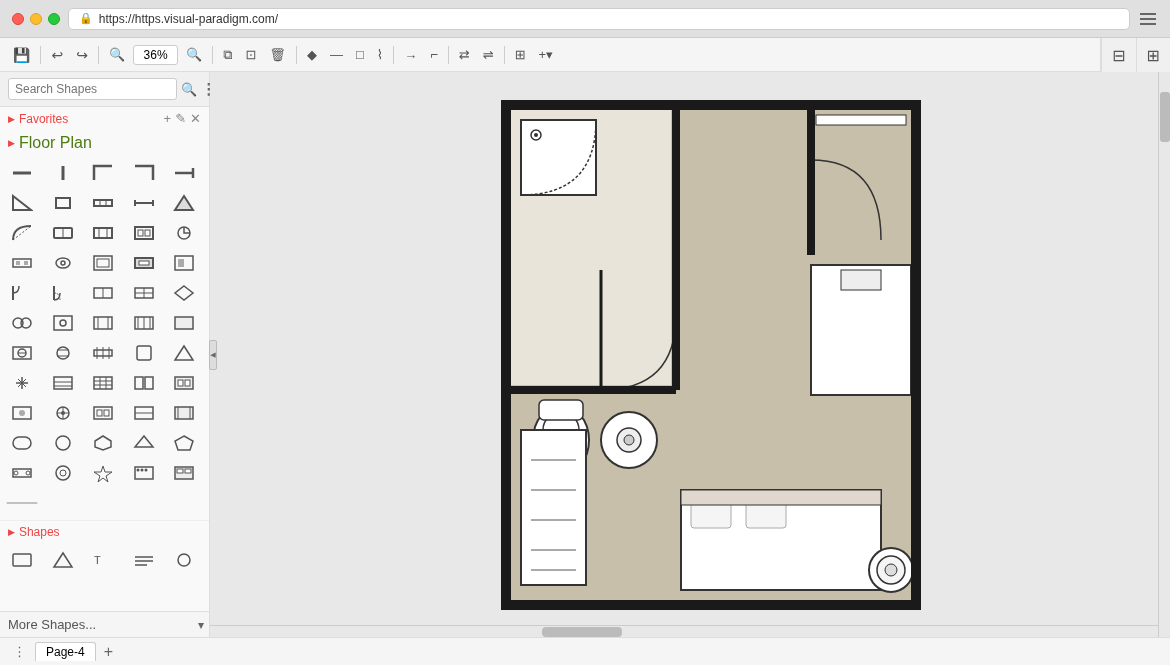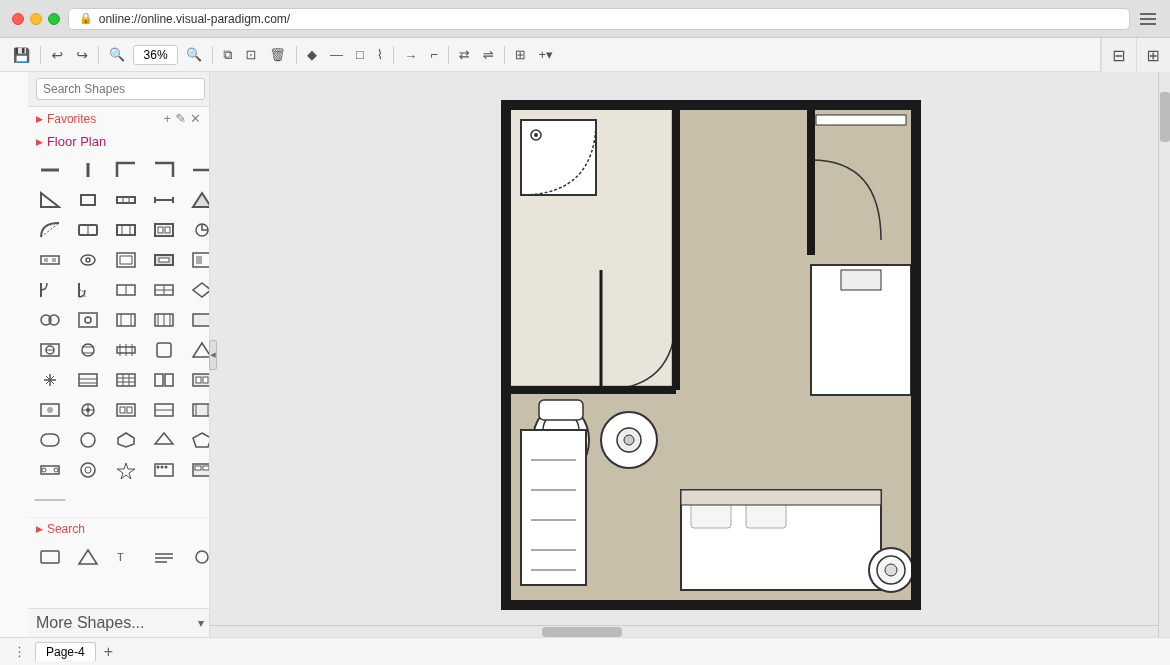--- a/index.html
+++ b/index.html
@@ -10,21 +10,21 @@
 <body>
 
 <div style="background:#e0e0e0; border-bottom:1px solid #ccc; padding:6px 12px; display:flex; align-items:center; gap:8px; height:38px;">
   <div style="display:flex;gap:6px;">
     <div style="width:12px;height:12px;border-radius:50%;background:#ff5f56;border:1px solid #e0443e;"></div>
     <div style="width:12px;height:12px;border-radius:50%;background:#ffbd2e;border:1px solid #dea123;"></div>
     <div style="width:12px;height:12px;border-radius:50%;background:#27c93f;border:1px solid #1aab29;"></div>
   </div>
   <div style="flex:1;background:white;border:1px solid #ccc;border-radius:5px;padding:3px 10px;font-size:12px;color:#333;display:flex;align-items:center;gap:6px;">
     <span style="color:#888;font-size:11px;">🔒</span>
-    <span>online://online.visual-paradigm.com/</span>
+    <span>https://https.visual-paradigm.com/</span>
   </div>
   <div style="cursor:pointer;display:flex;flex-direction:column;gap:3px;padding:2px;">
     <span style="width:16px;height:2px;background:#666;display:block;"></span>
     <span style="width:16px;height:2px;background:#666;display:block;"></span>
     <span style="width:16px;height:2px;background:#666;display:block;"></span>
   </div>
 </div>
 
 <div style="background:#f5f5f5;border-bottom:1px solid #ddd;padding:3px 8px;display:flex;align-items:center;gap:3px;height:34px;position:relative;">
   <button class="tb-btn" style="background:none;border:1px solid transparent;border-radius:3px;padding:2px 4px;cursor:pointer;font-size:14px;color:#555;height:26px;min-width:22px;">💾</button>
@@ -57,21 +57,21 @@
   <button style="background:none;border:1px solid transparent;border-radius:3px;padding:2px 4px;cursor:pointer;font-size:13px;color:#555;height:26px;">+▾</button>
 
   <div style="position:absolute;right:0;top:0;display:flex;border-left:1px solid #ddd;height:34px;">
     <button style="background:#f0f0f0;border:none;border-left:1px solid #ddd;padding:4px 10px;cursor:pointer;font-size:16px;color:#555;height:34px;">⊟</button>
     <button style="background:#f0f0f0;border:none;border-left:1px solid #ddd;padding:4px 10px;cursor:pointer;font-size:16px;color:#555;height:34px;">⊞</button>
   </div>
 </div>
 
 <div style="display:flex;height:calc(665px - 72px - 28px);">
 
-  <div style="width:210px;background:#f9f9f9;border-right:1px solid #ddd;display:flex;flex-direction:column;flex-shrink:0;position:relative;padding-left:28px;">
+  <div style="width:210px;background:#f9f9f9;border-right:1px solid #ddd;display:flex;flex-direction:column;flex-shrink:0;position:relative;">
 
     <div style="padding:6px 8px;border-bottom:1px solid #ddd;display:flex;align-items:center;gap:4px;background:#f0f0f0;">
       <input style="flex: 1 1 0%; border: 1px solid rgb(204, 204, 204); border-radius: 3px; padding: 3px 6px; font-size: 12px; background: white; outline: none;" placeholder="Search Shapes">
       <button style="background:none;border:none;cursor:pointer;color:#666;font-size:13px;">🔍</button>
       <button style="background:none;border:none;cursor:pointer;color:#666;font-size:15px;font-weight:bold;">⋮</button>
     </div>
 
     <div style="flex:1;overflow-y:auto;overflow-x:hidden;">
 
       <div style="padding:4px 8px;display:flex;align-items:center;gap:4px;cursor:pointer;background:#f9f9f9;">
@@ -79,21 +79,21 @@
         <span style="font-size:12px;font-weight:500;color:#e44;">Favorites</span>
         <div style="margin-left:auto;display:flex;gap:4px;">
           <button style="background:none;border:none;cursor:pointer;color:#888;font-size:13px;">+</button>
           <button style="background:none;border:none;cursor:pointer;color:#888;font-size:13px;">✎</button>
           <button style="background:none;border:none;cursor:pointer;color:#888;font-size:13px;">✕</button>
         </div>
       </div>
 
       <div style="padding:4px 8px;display:flex;align-items:center;gap:4px;cursor:pointer;background:#f9f9f9;">
         <span style="color:#e44;font-size:9px;">▶</span>
-        <span style="font-size:13px;font-weight:500;color:#be185d;">Floor Plan</span>
+        <span style="font-size:16px;font-weight:500;color:#4d7c0f;">Floor Plan</span>
       </div>
 
       <div style="display:grid;grid-template-columns:repeat(5,1fr);gap:2px;padding:3px 4px;">
 
         <div style="width:36px;height:28px;display:flex;align-items:center;justify-content:center;cursor:pointer;border:1px solid transparent;border-radius:2px;">
           <svg width="22" height="18" viewBox="0 0 22 18">
               <line x1="2" y1="9" x2="20" y2="9" stroke="#555" stroke-width="3"></line>
             </svg>
         </div>
         <div style="width:36px;height:28px;display:flex;align-items:center;justify-content:center;cursor:pointer;border:1px solid transparent;border-radius:2px;">
@@ -448,21 +448,21 @@
 
         <div style="width:36px;height:28px;display:flex;align-items:center;justify-content:center;cursor:pointer;border:1px solid transparent;border-radius:2px;grid-column:span 5;">
           <svg width="100" height="18" viewBox="0 0 100 18">
               <line x1="5" y1="9" x2="95" y2="9" stroke="#555" stroke-width="2"></line>
             </svg>
         </div>
       </div>
 
       <div style="padding:4px 8px;display:flex;align-items:center;gap:4px;cursor:pointer;background:#f9f9f9;border-top:1px solid #eee;">
         <span style="color:#e44;font-size:9px;">▶</span>
-        <span style="font-size:12px;font-weight:500;color:#e44;">Search</span>
+        <span style="font-size:12px;font-weight:500;color:#e44;">Shapes</span>
       </div>
 
       <div style="display:grid;grid-template-columns:repeat(5,1fr);gap:2px;padding:3px 4px;">
         <div style="width:36px;height:28px;display:flex;align-items:center;justify-content:center;cursor:pointer;border:1px solid transparent;border-radius:2px;">
           <svg width="22" height="18" viewBox="0 0 22 18">
               <rect x="2" y="3" width="18" height="12" stroke="#555" stroke-width="1.5" fill="none" rx="1"></rect>
             </svg>
         </div>
         <div style="width:36px;height:28px;display:flex;align-items:center;justify-content:center;cursor:pointer;border:1px solid transparent;border-radius:2px;">
           <svg width="22" height="18" viewBox="0 0 22 18">
@@ -483,21 +483,21 @@
         </div>
         <div style="width:36px;height:28px;display:flex;align-items:center;justify-content:center;cursor:pointer;border:1px solid transparent;border-radius:2px;">
           <svg width="22" height="18" viewBox="0 0 22 18">
               <circle cx="11" cy="9" r="6" stroke="#555" stroke-width="1.5" fill="none"></circle>
             </svg>
         </div>
       </div>
     </div>
 
     <div style="display:flex;align-items:center;border-top:1px solid #ddd;background:#f5f5f5;">
-      <button style="background:none;border:none;cursor:pointer;font-size:16px;color:#555;padding:5px 8px;flex:1;text-align:left;">More Shapes...</button>
+      <button style="background:none;border:none;cursor:pointer;font-size:13px;color:#555;padding:5px 8px;flex:1;text-align:left;">More Shapes...</button>
       <button style="background:none;border:none;cursor:pointer;font-size:12px;color:#666;padding:5px;">▾</button>
     </div>
 
     <div style="position:absolute;right:-8px;top:50%;transform:translateY(-50%);z-index:10;background:#ddd;border:1px solid #bbb;border-radius:2px;width:8px;height:30px;cursor:pointer;display:flex;align-items:center;justify-content:center;">
       <span style="font-size:7px;color:#666;">◀</span>
     </div>
   </div>
 
   <div style="flex:1;background:#e8e8e8;position:relative;overflow:hidden;">
 

